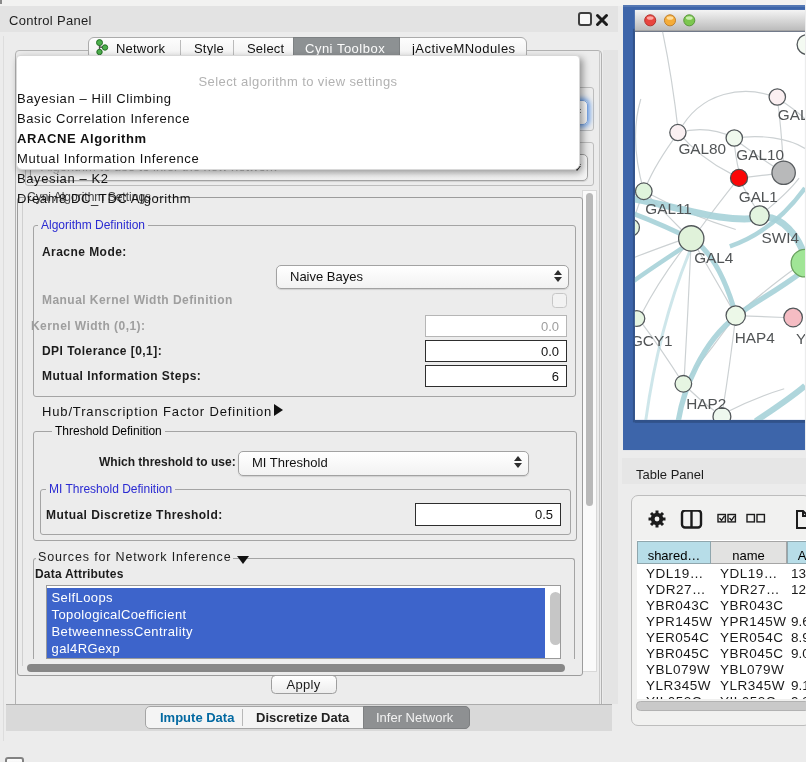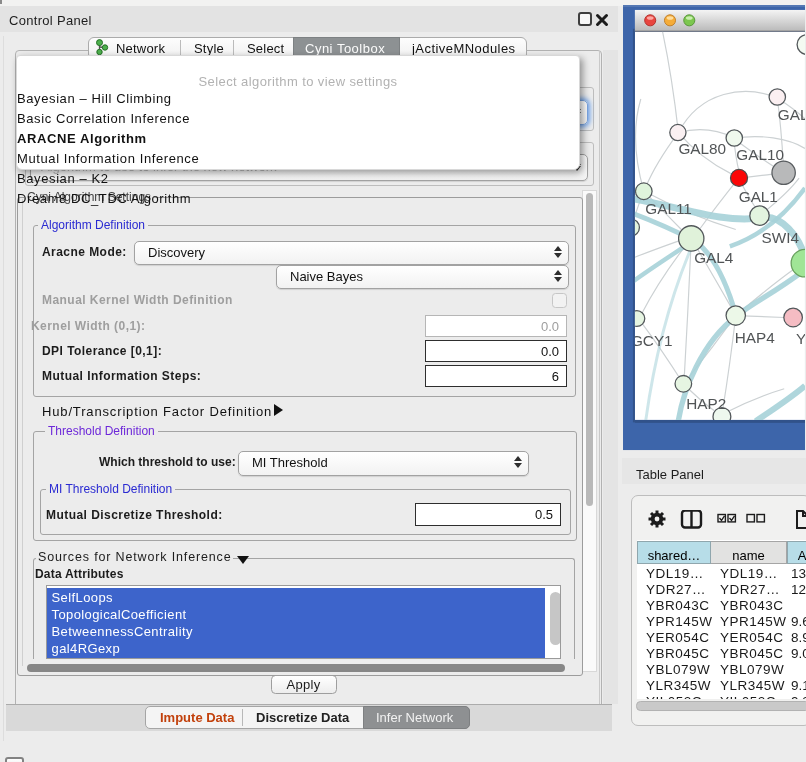--- a/index.html
+++ b/index.html
@@ -85,47 +85,40 @@
   <div class="abs" style="left:585.5px;top:186.5px;width:7.5px;height:313px;background:#b9b9b9;border-radius:4px"></div>
 
   <div class="group" style="left:17px;top:191px;width:564px;height:477px;border-color:#9c9c9c">
     <span class="gtitle" style="left:6px;color:#404040">Cyni Algorithm Settings</span>
   </div>
 
   <div class="group" style="left:33px;top:219px;width:540.5px;height:170px">
     <span class="gtitle" style="left:4px;color:#2a2ad2">Algorithm Definition</span>
   </div>
   <div class="abs lbl" style="left:42px;top:239px">Aracne Mode:</div>
-  <div class="combo" style="left:134px;top:235px;width:433px;height:22px">
-    <div class="ct">Discovery</div>
-    <div class="car" style="top:4px">
-        <div class="up"></div>
-        <div class="dn"></div>
-      </div>
-  </div>
   <div class="combo" style="left:276px;top:259px;width:291px;height:22px">
     <div class="ct">Naive Bayes</div>
     <div class="car" style="top:4px">
         <div class="up"></div>
         <div class="dn"></div>
       </div>
   </div>
   <div class="abs lbl dis" style="left:42px;top:287px">Manual Kernel Width Definition</div>
   <div class="abs" style="left:552px;top:287px;width:13px;height:13px;border:1px solid #c6c6c6;border-radius:3.5px;background:#f2f2f2"></div>
   <div class="abs lbl dis" style="left:31px;top:313px">Kernel Width (0,1):</div>
   <div class="field" style="left:425px;top:309px;width:142px;height:22px;border:1px solid #b6b6b6;color:#9e9e9e">0.0</div>
   <div class="abs lbl" style="left:42px;top:338px">DPI Tolerance [0,1]:</div>
   <div class="field" style="left:425px;top:334px;width:142px;height:22px;border:1.5px solid #2e2e2e">0.0</div>
   <div class="abs lbl" style="left:42px;top:363px">Mutual Information Steps:</div>
   <div class="field" style="left:425px;top:359px;width:142px;height:22px;border:1.5px solid #2e2e2e">6</div>
   <div class="abs t13" style="left:42px;top:398px;letter-spacing:.85px">Hub/Transcription Factor Definition</div>
   <div class="abs" style="left:274px;top:398px;width:0;height:0;border-top:6px solid transparent;border-bottom:6px solid transparent;border-left:9px solid #111"></div>
 
   <div class="group" style="left:33px;top:425px;width:542px;height:108px">
-    <span class="gtitle" style="left:11px;color:#6d28d9">Threshold Definition</span>
+    <span class="gtitle" style="left:18px;color:#000000">Threshold Definition</span>
   </div>
   <div class="abs lbl" style="left:99px;top:449px;letter-spacing:0">Which threshold to use:</div>
   <div class="combo" style="left:238px;top:445px;width:289px;height:23px">
     <div class="ct">MI Threshold</div>
     <div class="car" style="top:4px">
         <div class="up"></div>
         <div class="dn"></div>
       </div>
   </div>
   <div class="group" style="left:40px;top:483px;width:529px;height:44px">
@@ -147,21 +140,21 @@
   </div>
 
   <div class="abs" style="left:27px;top:657.5px;width:538px;height:8px;background:#878787;border-radius:4px"></div>
 
   <div class="abs" style="left:270.5px;top:669px;width:66px;height:19px;background:linear-gradient(#ffffff,#ededed);
        border:1px solid #9e9e9e;border-radius:4.5px;box-sizing:border-box;text-align:center;
        font:13px 'Liberation Sans',sans-serif;color:#1c1c1c;padding-top:1px;letter-spacing:.3px">Apply</div>
 
   <div class="abs" style="left:6px;top:697.5px;width:606px;height:27.5px;background:#d9d9d9;border-top:1px solid #ababab;box-sizing:border-box"></div>
   <div class="abs" style="left:145px;top:700px;width:325px;height:23px;background:#f4f4f4;border:1px solid #a5a5a5;border-radius:5px;box-sizing:border-box"></div>
-  <div class="abs t13" style="left:160px;top:703.5px;font-weight:bold;color:#c2410c">Impute Data</div>
+  <div class="abs t13" style="left:160px;top:703.5px;font-weight:bold;color:#0369a1">Impute Data</div>
   <div class="abs" style="left:242px;top:703px;width:1px;height:17px;background:#b8b8b8"></div>
   <div class="abs t13" style="left:256px;top:703.5px;font-weight:bold;color:#222">Discretize Data</div>
   <div class="abs" style="left:363px;top:700px;width:107px;height:23px;background:#8e9092;border:1px solid #7e8082;border-radius:0 5px 5px 0;box-sizing:border-box"></div>
   <div class="abs t13" style="left:376px;top:703.5px;color:#f2f2f2">Infer Network</div>
 </div>
 
 <div class="abs" style="left:4.5px;top:756.5px;width:15px;height:8px;border:2.5px solid #828282;border-radius:3px;background:linear-gradient(#ffffff,#e8e8e8)"></div>
 
 <div class="abs" style="left:16px;top:55px;width:564px;height:115px;background:#fff;box-sizing:border-box;
      border:1px solid #d8d8d8;border-radius:4px 4px 6px 6px;

